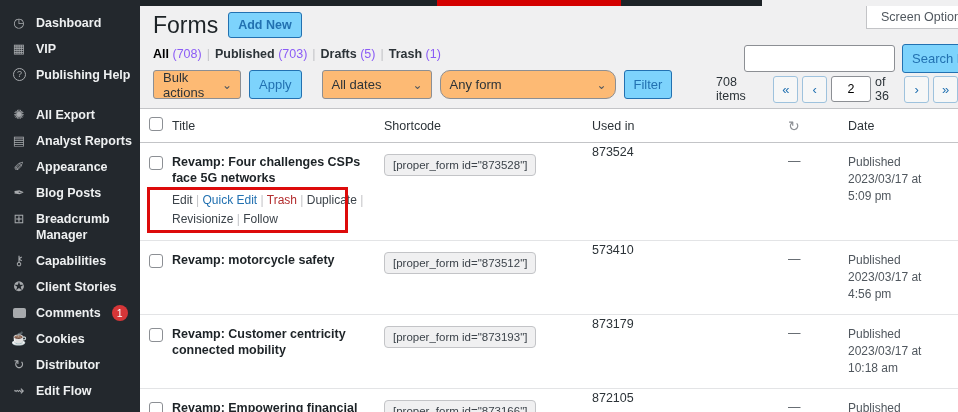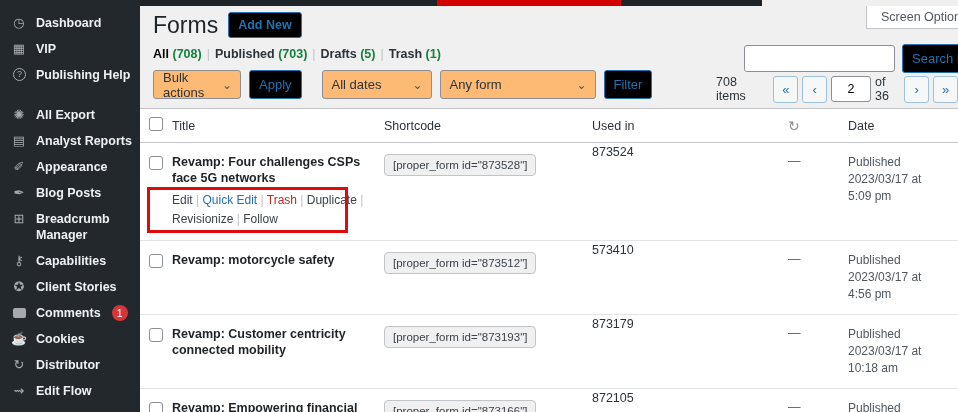--- a/index.html
+++ b/index.html
@@ -24,38 +24,38 @@
   
   .main { position:relative; flex:1; background:#f0f0f1; overflow:hidden; }
   .top-strip { position:absolute; top:0; left:0; width:622px; height:6px; background:#1d2327; }
   .top-strip-red { position:absolute; top:0; left:297px; width:184px; height:6px; background:#d40000; }
   .screen-options { position:absolute; top:6px; left:726px; width:170px; height:23px; background:#fff;
                     border:1px solid #c3c4c7; border-top:none; display:flex; align-items:center; gap:6px;
                     padding:0 14px; font-size:12.5px; color:#50575e; cursor:pointer; }
 
   .page-head { padding:12px 0 0 13px; display:flex; align-items:flex-start; gap:10px; }
   .page-head h1 { font-size:23px; font-weight:400; color:#1d2327; line-height:26px; }
-  .btn-secondary { display:inline-flex; align-items:center; justify-content:center; background:#000000;
+  .btn-secondary { display:inline-flex; align-items:center; justify-content:center; background:#7dd3fc;
                    border:1px solid #2271b1; border-radius:3px; color:#2271b1; font-size:12.5px; font-weight:600;
                    padding:0 9px; height:26px; cursor:pointer; white-space:nowrap; font-family:inherit; }
   .filters .btn-secondary, .search-box .btn-secondary { height:29px; font-weight:400; font-size:13px; }
 
   .views { padding:9px 0 0 13px; font-size:12.5px; color:#50575e; }
   .view { cursor:pointer; }
   .view .view-label { color:#2c3338; font-weight:700; }
   .view.current .view-label { color:#000; }
-  .view .view-count { color:#15803d; font-weight:700; }
+  .view .view-count { color:#8b5cf6; font-weight:400; }
   .view-sep { color:#c3c4c7; margin:0 5px; }
 
   .filters { padding:9px 13px 9px 13px; display:flex; align-items:center; gap:8px; }
   .select { height:29px; background:#fdba74; border:1px solid #8c8f94; border-radius:3px; display:flex;
             align-items:center; justify-content:space-between; padding:0 8px 0 9px; font-size:13px;
             color:#2c3338; cursor:pointer; }
   .select .caret { color:#50575e; font-size:12px; margin-left:12px; }
-  .sel-bulk { width:88px; } .sel-dates { width:110px; margin-left:12px; } .sel-form { width:156px; }
+  .sel-bulk { width:88px; } .sel-dates { width:110px; margin-left:12px; } .sel-form { width:176px;border-radius:10px; }
 
   .search-box { position:absolute; top:44px; left:604px; display:flex; gap:7px; align-items:center; }
   .search-box input { width:151px; height:27px; border:1px solid #8c8f94; border-radius:3px; background:#fff;
                       padding:0 6px; font-size:13px; font-family:inherit; }
   .pagination { position:absolute; top:75px; left:576px; display:flex; align-items:center; gap:4px;
                 font-size:12.5px; color:#2c3338; }
   .pg-count { margin-right:4px; }
   .pg-btn { width:27px; height:27px; display:inline-flex; align-items:center; justify-content:center;
             background:#f6f7f7; border:1px solid #9ec2dd; border-radius:3px; color:#2271b1; font-size:13px;
             cursor:pointer; font-family:inherit; }

